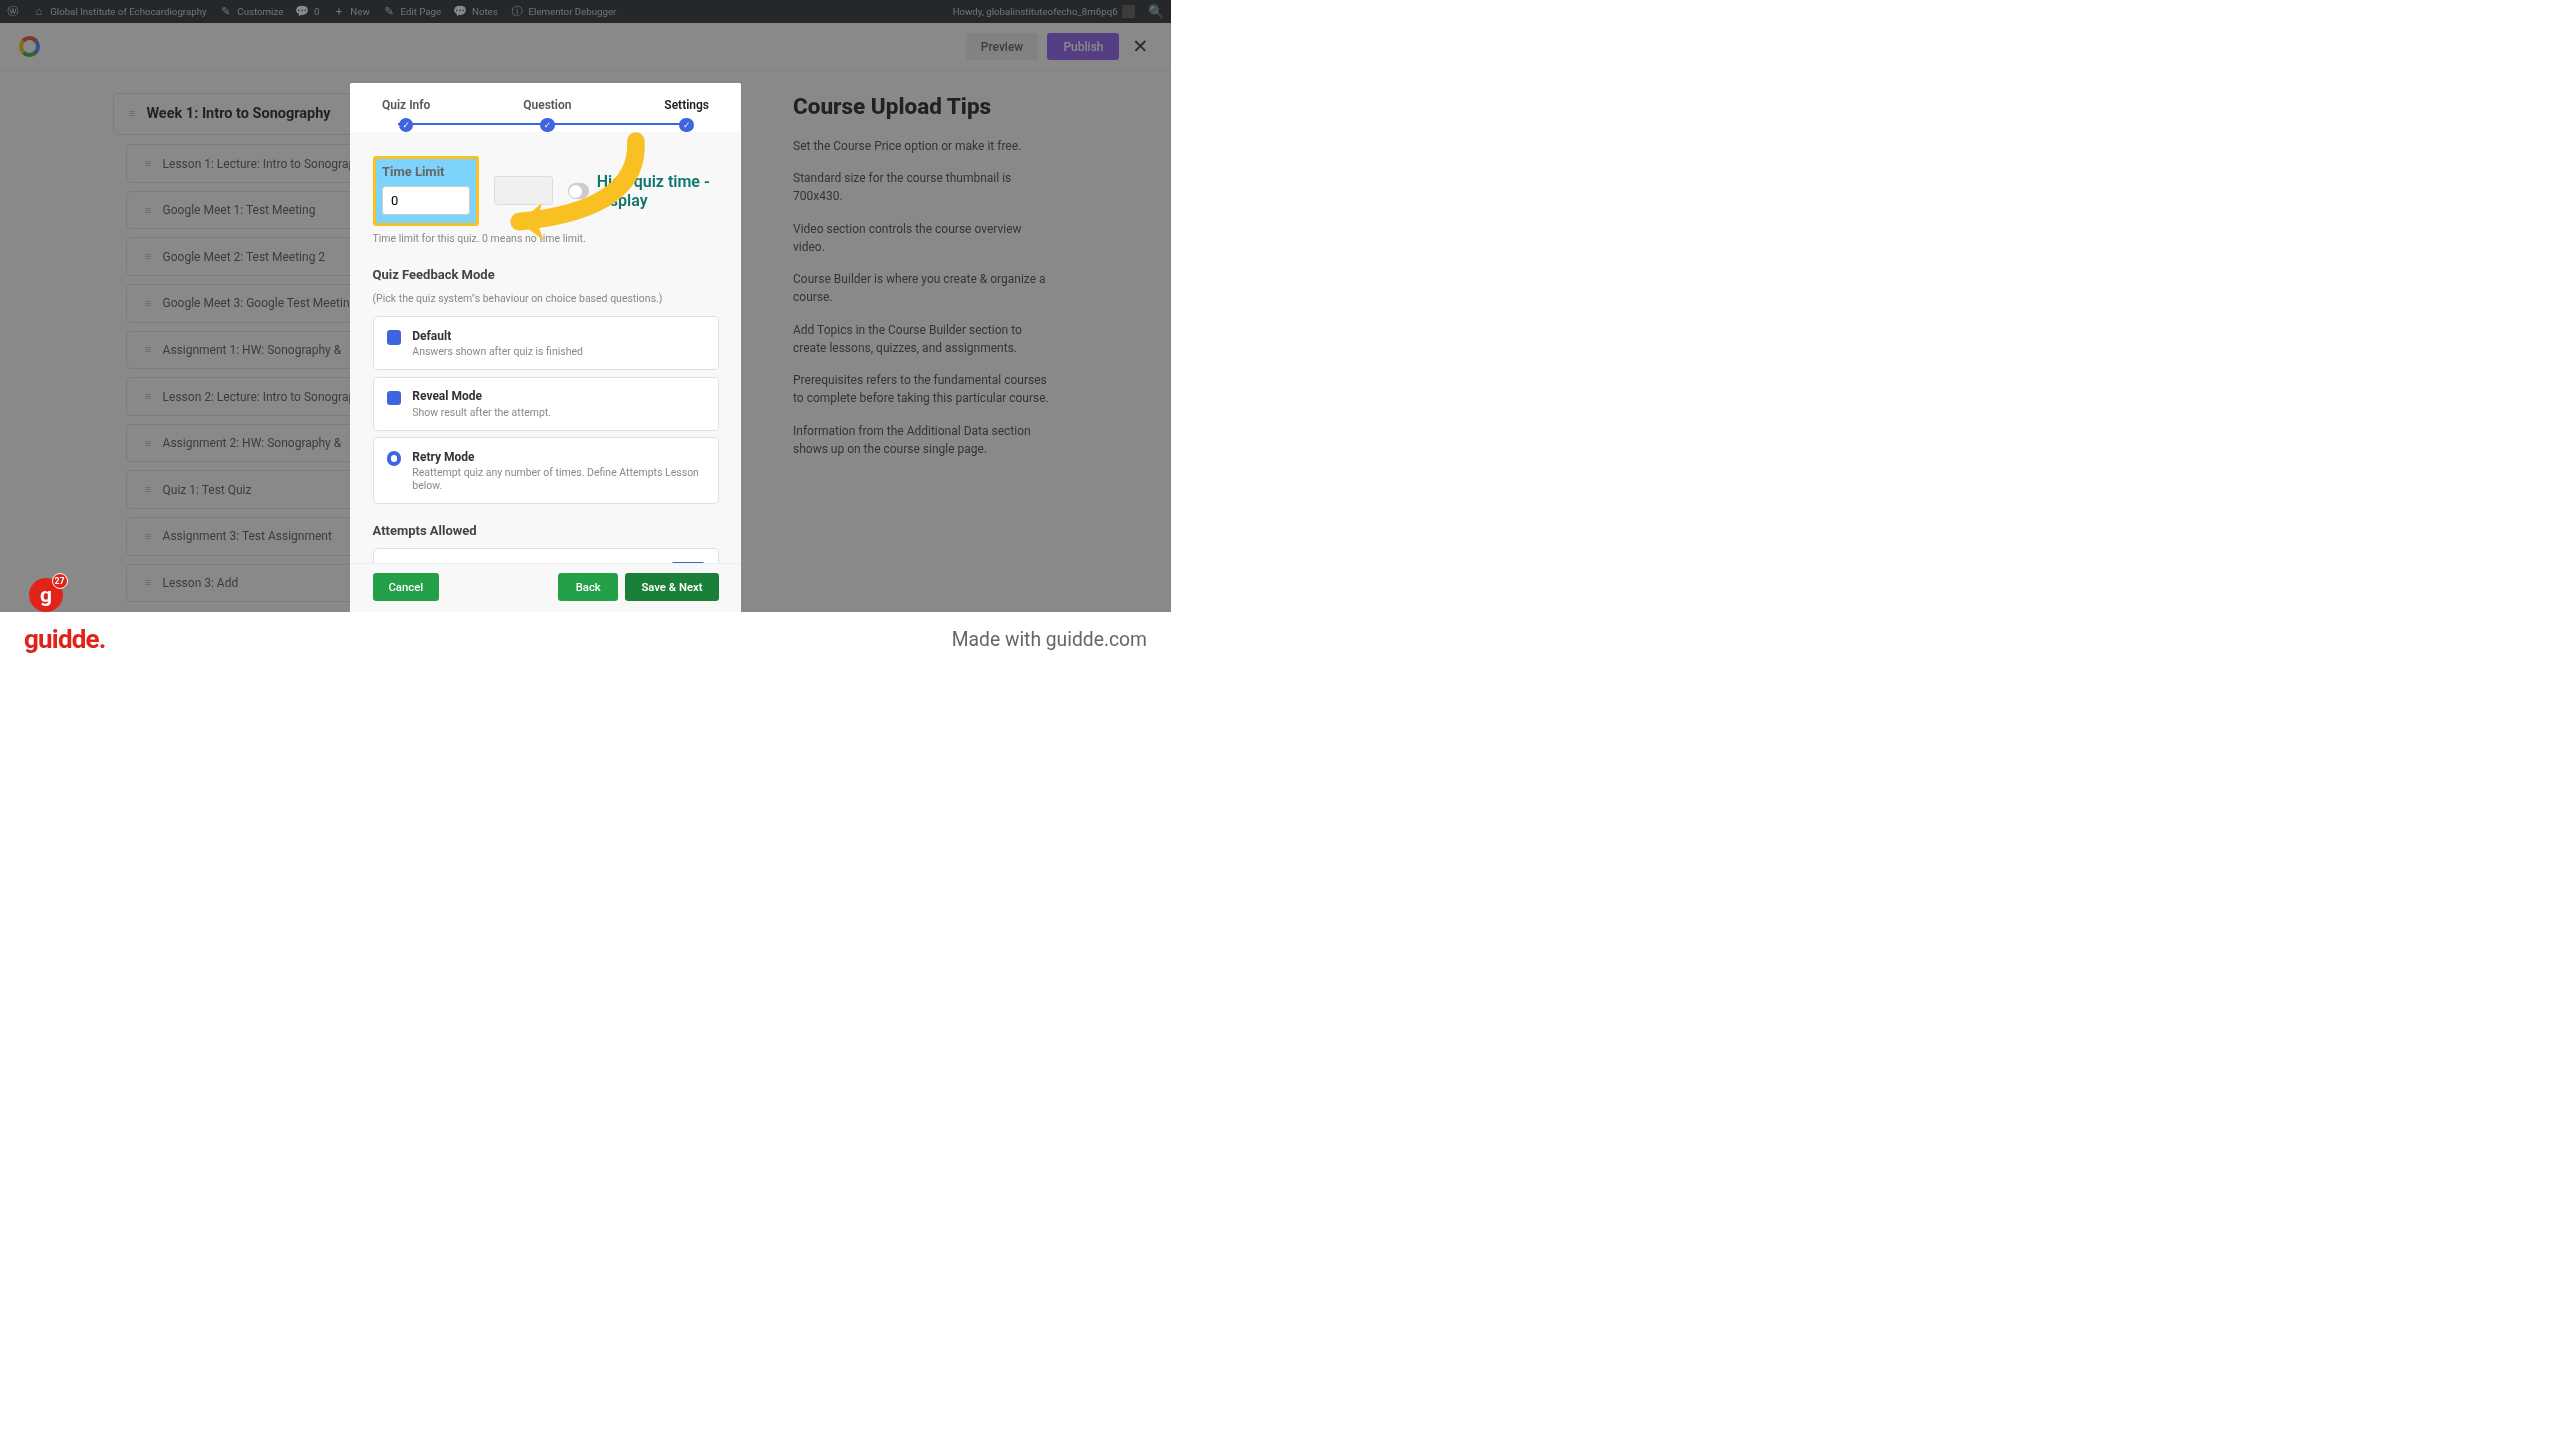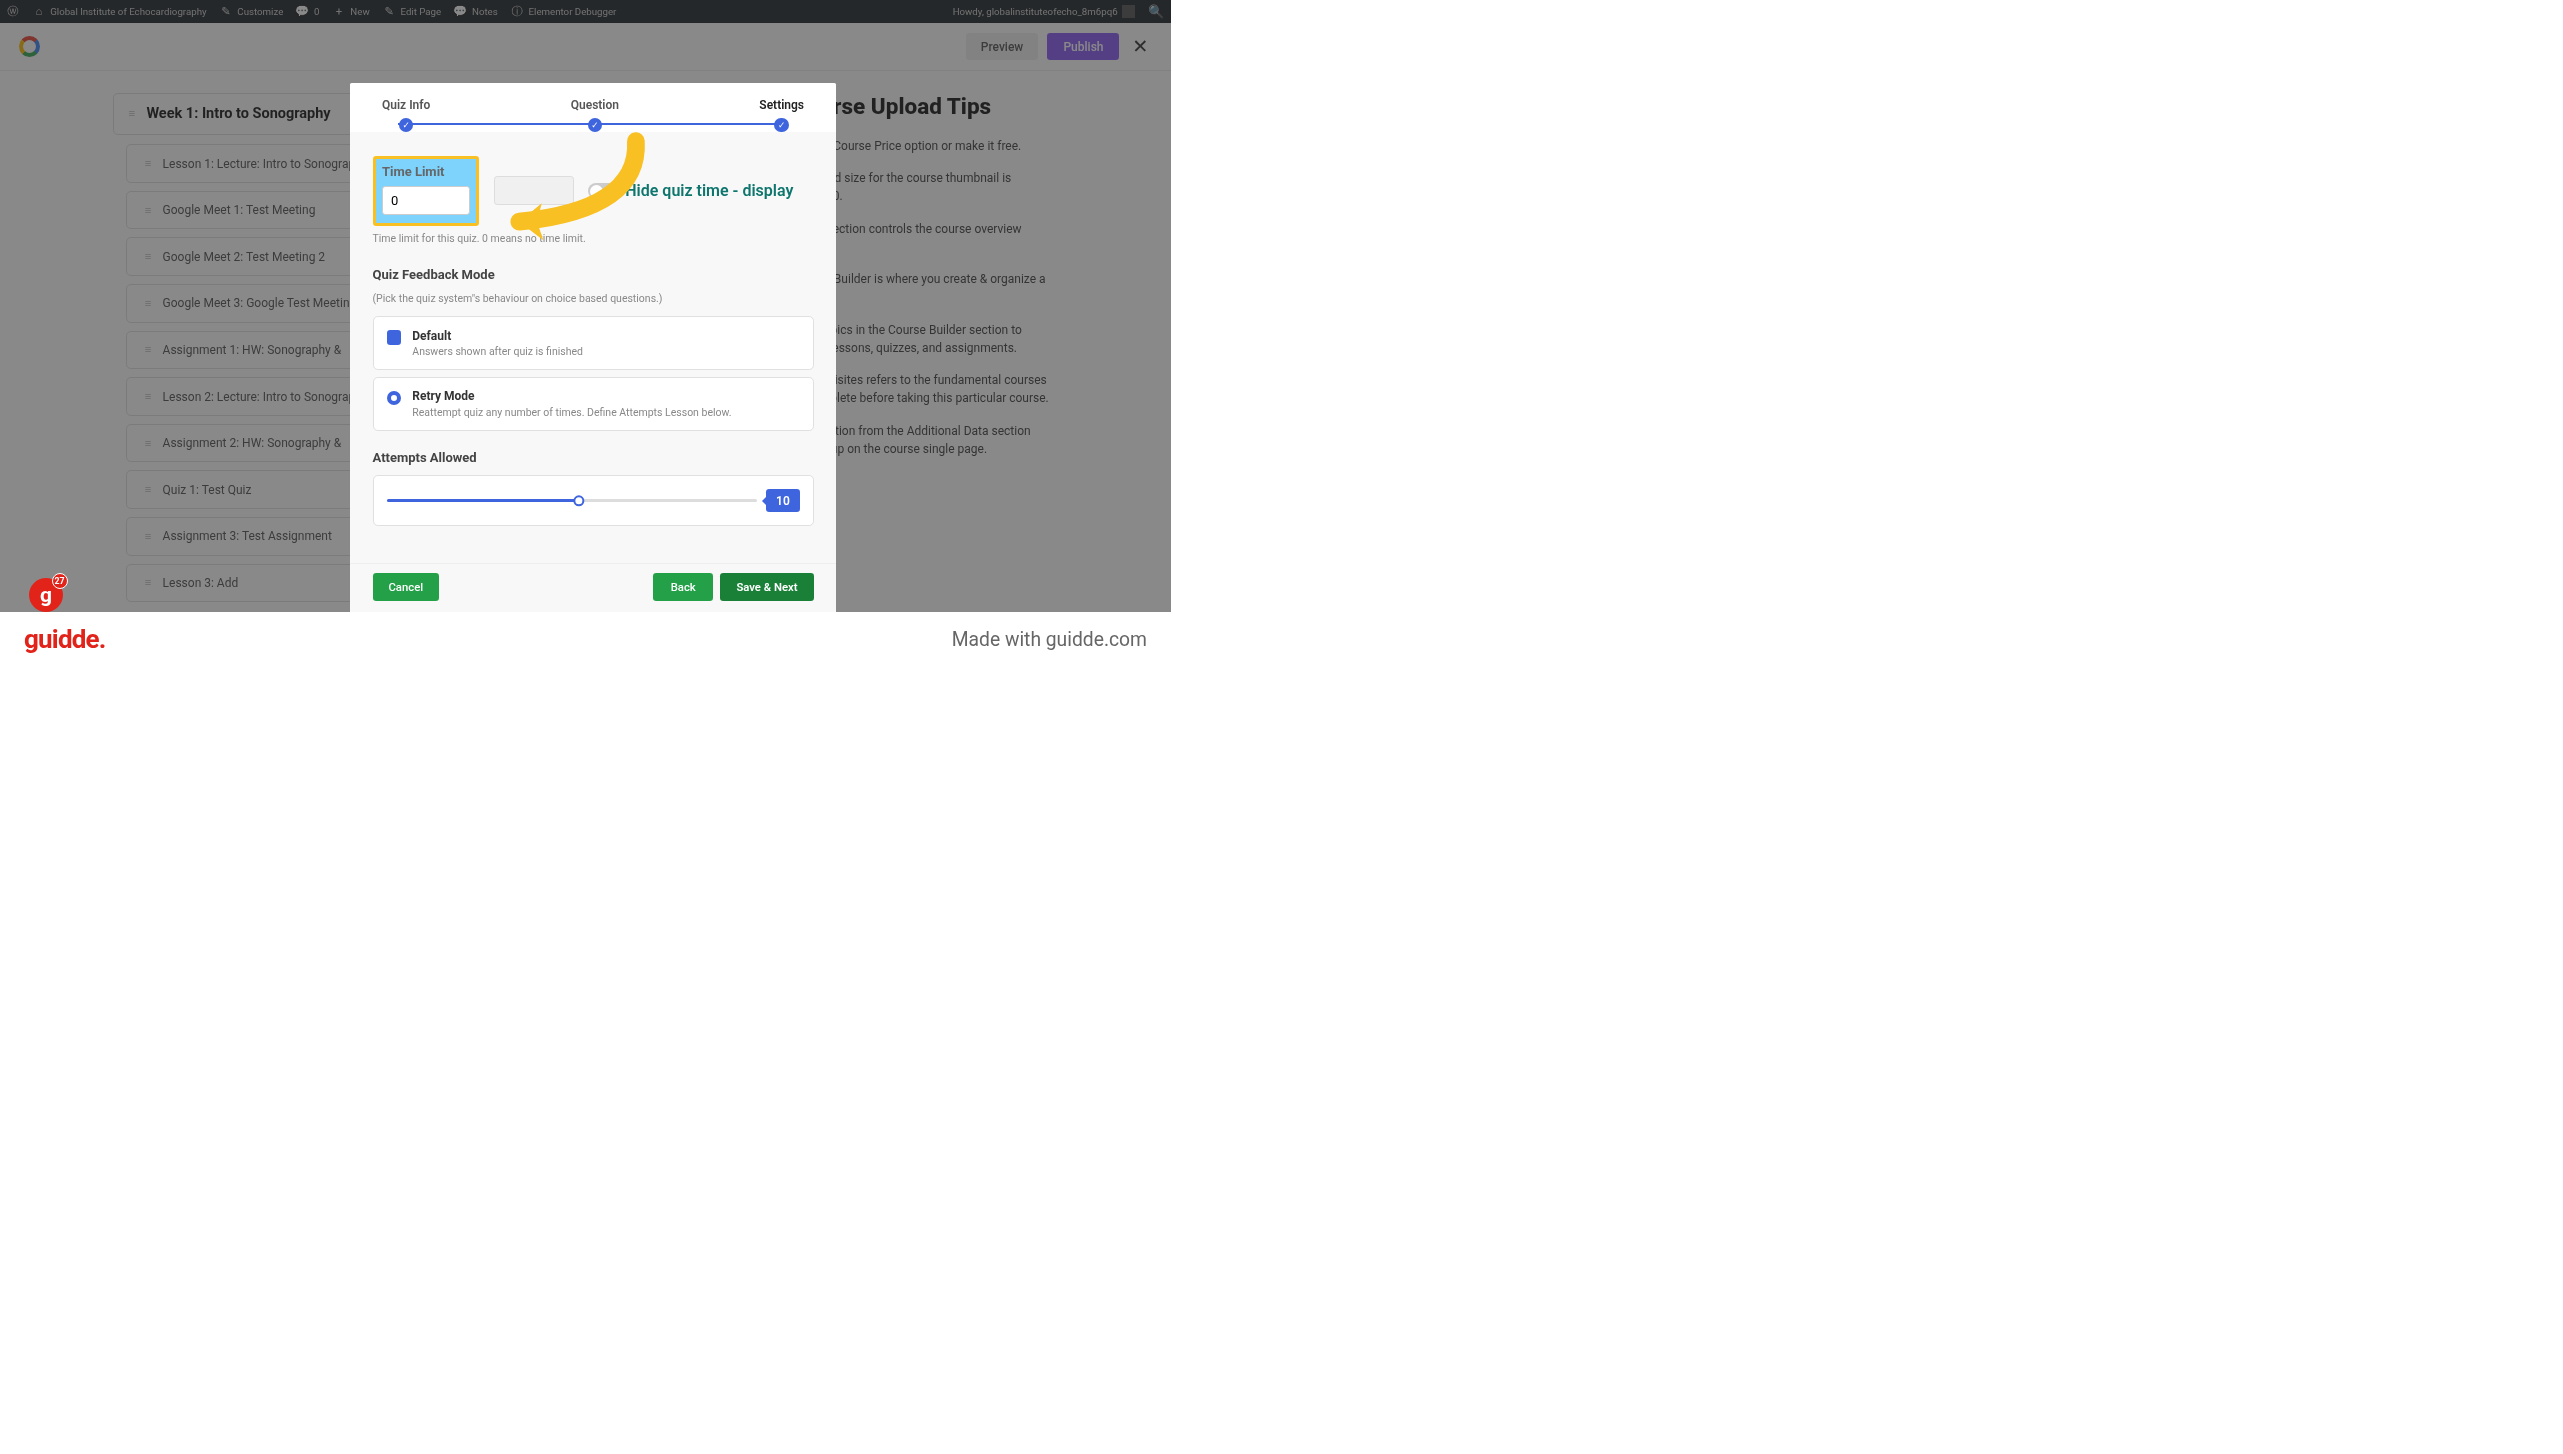--- a/index.html
+++ b/index.html
@@ -32,21 +32,21 @@
 
 
 .tips-panel { position: absolute; right: 121px; top: 93px; width: 257px; }
 .tips-title { font-size: 22.5px; font-weight: 800; color: #1a1a1a; margin-bottom: 17.7px; }
 .tip-item { font-size: 12px; color: #444; line-height: 1.5; margin-bottom: 14.5px; }
 
 
 .overlay { position: absolute; inset: 0; background: rgba(40,40,40,0.55); z-index: 10; }
 
 
-.modal { position: absolute; left: 350px; top: 83px; width: 486px; height: 529px; background: #fff; z-index: 20; display: flex; flex-direction: column; border-radius: 1.6px; }
+.modal { position: absolute; left: 350px; top: 83px; width: 391px; height: 529px; background: #fff; z-index: 20; display: flex; flex-direction: column; border-radius: 1.6px; }
 
 .modal-stepper { display: flex; justify-content: space-between; align-items: flex-start; padding: 14.5px 32px 0; position: relative; }
 .step { display: flex; flex-direction: column; align-items: center; gap: 6.4px; z-index: 2; }
 .step-label { font-size: 12px; font-weight: 600; color: #555; }
 .step-label.active { color: #222; }
 .step-dot { width: 14.5px; height: 14.5px; border-radius: 50%; background: #3e64de; display: flex; align-items: center; justify-content: center; color: #fff; font-size: 8.8px; }
 .step-line { position: absolute; top: 40px; left: 48px; right: 48px; height: 1.6px; background: #3e64de; z-index: 1; }
 
 .modal-body { flex: 1; overflow-y: auto; padding: 24px 22.5px 16px; background: #f8f8f8; }
 
@@ -244,20 +244,27 @@
     <div class="help-text" style="margin-bottom:11.3px">(Pick the quiz system"s behaviour on choice based questions.)</div>
 
     <div class="feedback-option">
       <div class="radio-sq"></div>
       <div>
         <div class="opt-title">Default</div>
         <div class="opt-desc">Answers shown after quiz is finished</div>
       </div>
     </div>
     <div class="feedback-option">
+      <div class="radio-sq"></div>
+      <div>
+        <div class="opt-title">Reveal Mode</div>
+        <div class="opt-desc">Show result after the attempt.</div>
+      </div>
+    </div>
+    <div class="feedback-option">
       <div class="radio-circ"></div>
       <div>
         <div class="opt-title">Retry Mode</div>
         <div class="opt-desc">Reattempt quiz any number of times. Define Attempts Lesson below.</div>
       </div>
     </div>
 
     <div class="attempts-section">
       <div class="section-title">Attempts Allowed</div>
       <div class="slider-wrap">

